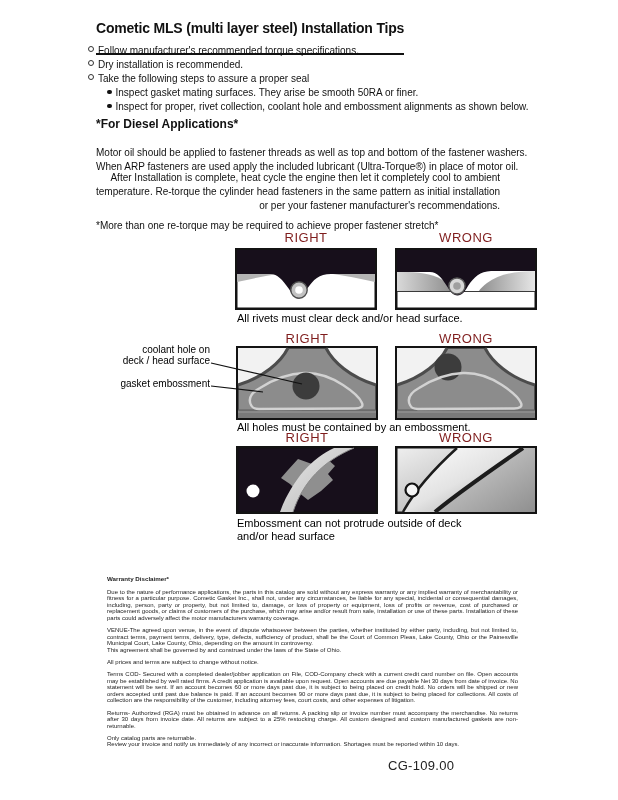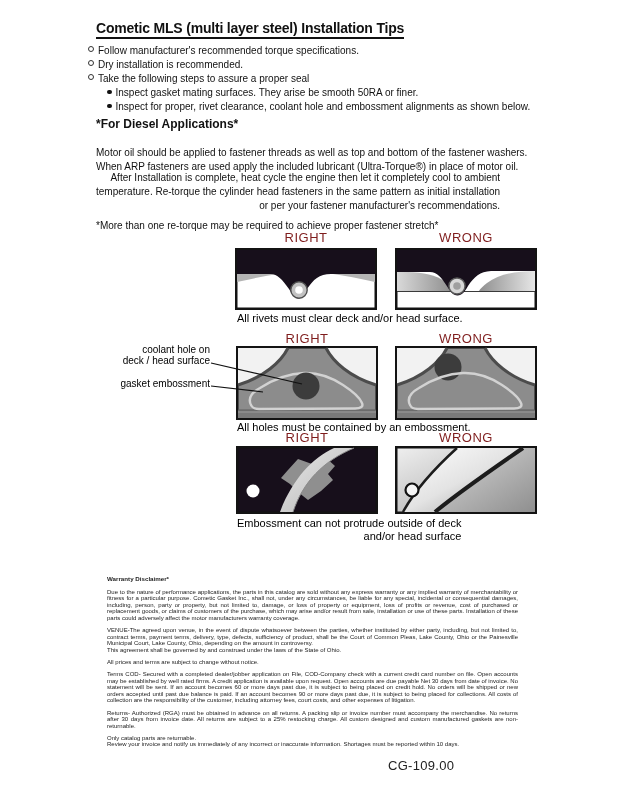--- a/index.html
+++ b/index.html
@@ -1,41 +1,41 @@
 <!DOCTYPE html>
 <html><head>
 <meta charset="utf-8">
 <style>
   html,body{margin:0;padding:0;background:#ffffff;}
   .page{position:relative;width:618px;height:800px;background:#ffffff;overflow:hidden;
         font-family:"Liberation Sans",sans-serif;color:#111111;}
   
   .title{position:absolute;left:96px;top:20px;font-size:14px;font-weight:bold;
-         letter-spacing:-0.2px;border-bottom:2px solid #111;padding-bottom:1px;white-space:nowrap;}
+         letter-spacing:-0.2px;border-bottom:2px solid #111;padding-bottom:17px;white-space:nowrap;}
   
   .tips{position:absolute;left:88px;top:44px;font-size:10px;line-height:14px;}
   .tip-row{white-space:nowrap;}
   .tip-row.sub{margin-left:19px;}
   .m-open{display:inline-block;width:4px;height:4px;border:1px solid #333;border-radius:50%;
           margin-right:4px;vertical-align:2px;background:#fff;}
   .m-fill{display:inline-block;width:4.5px;height:4.5px;border-radius:50%;background:#111;
           margin-right:4px;vertical-align:2px;}
   
   .diesel-h{position:absolute;left:96px;top:117px;font-size:12px;font-weight:bold;white-space:nowrap;}
   .para{position:absolute;left:96px;font-size:10px;line-height:14px;}
   .para div{white-space:nowrap;}
   .para.p1{top:137px;margin-top:9px;}
   .para.p2{top:171px;text-align:right;}
   .para.note{top:219px;}
   
   .fig-label{position:absolute;width:142px;text-align:center;font-size:13px;letter-spacing:0.5px;
              color:#7f1d1d;white-space:nowrap;}
   .fig-box{position:absolute;width:142px;}
   .fig-caption{position:absolute;left:237px;font-size:11px;color:#000;line-height:12.5px;}
-  .fig-caption div{white-space:nowrap;text-align:right;}
+  .fig-caption div{white-space:nowrap;}
   .ann{position:absolute;font-size:10px;line-height:11px;text-align:right;color:#000;}
   .ann div{white-space:nowrap;}
   #ann-coolant{left:110px;top:344px;width:100px;}
   #ann-emboss{left:100px;top:378px;width:110px;}
   .leader-svg{position:absolute;left:0;top:340px;pointer-events:none;}
   
   .disclaimer{position:absolute;left:107px;top:576px;width:411px;font-size:6px;line-height:6.6px;
               text-align:justify;color:#1c1c1c;}
   .disclaimer h3{font-size:6.2px;margin:0 0 6px 0;font-weight:bold;text-align:left;}
   .disclaimer p{margin:0 0 5.5px 0;white-space:pre-line;}
@@ -48,21 +48,21 @@
 
 <div class="page">
 
   <div class="title">Cometic MLS (multi layer steel) Installation Tips</div>
 
   <div class="tips">
     <div class="tip-row"><span class="m-open"></span><span>Follow manufacturer's recommended torque specifications.</span></div>
     <div class="tip-row"><span class="m-open"></span><span>Dry installation is recommended.</span></div>
     <div class="tip-row"><span class="m-open"></span><span>Take the following steps to assure a proper seal</span></div>
     <div class="tip-row sub"><span class="m-fill"></span><span>Inspect gasket mating surfaces.  They arise be smooth 50RA or finer.</span></div>
-    <div class="tip-row sub"><span class="m-fill"></span><span>Inspect for proper, rivet clearance, coolant hole and embossment alignments as shown below.</span></div>
+    <div class="tip-row sub"><span class="m-fill"></span><span>Inspect for proper, rivet collection, coolant hole and embossment alignments as shown below.</span></div>
   </div>
 
   <div class="diesel-h">*For Diesel Applications*</div>
 
   <div class="para p1">
     <div>Motor oil should be applied to fastener threads as well as top and bottom of the fastener washers.</div>
     <div>When ARP fasteners are used apply the included lubricant (Ultra-Torque®) in place of motor oil.</div>
   </div>
 
   <div class="para p2">

